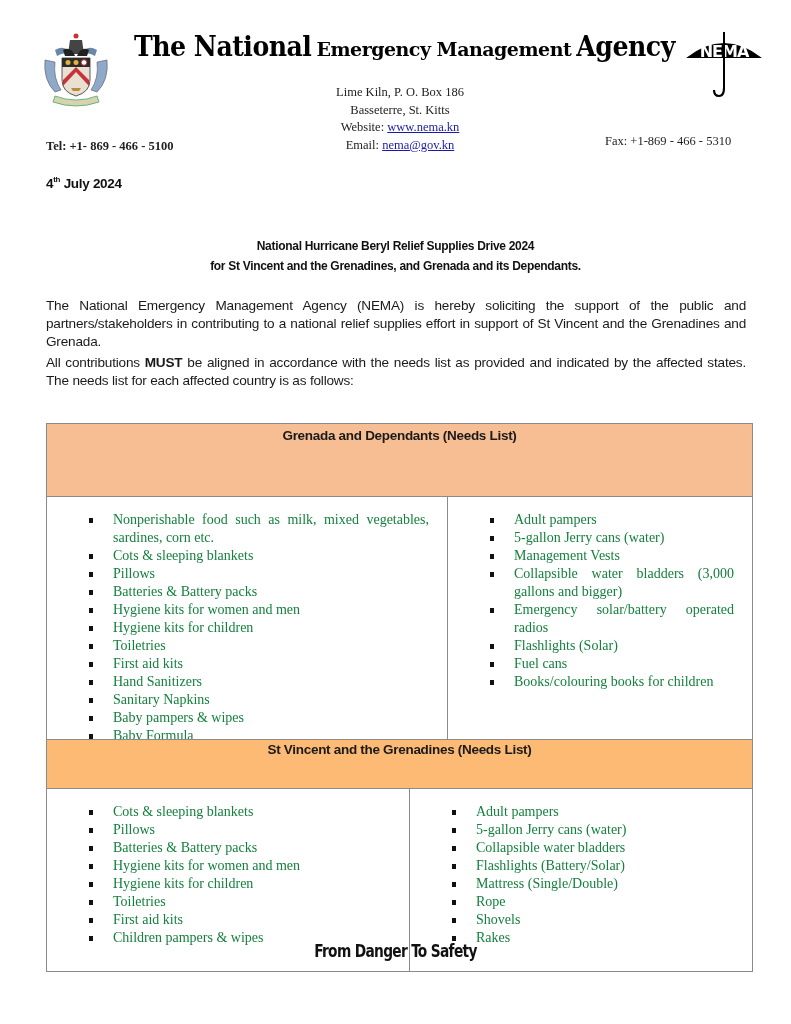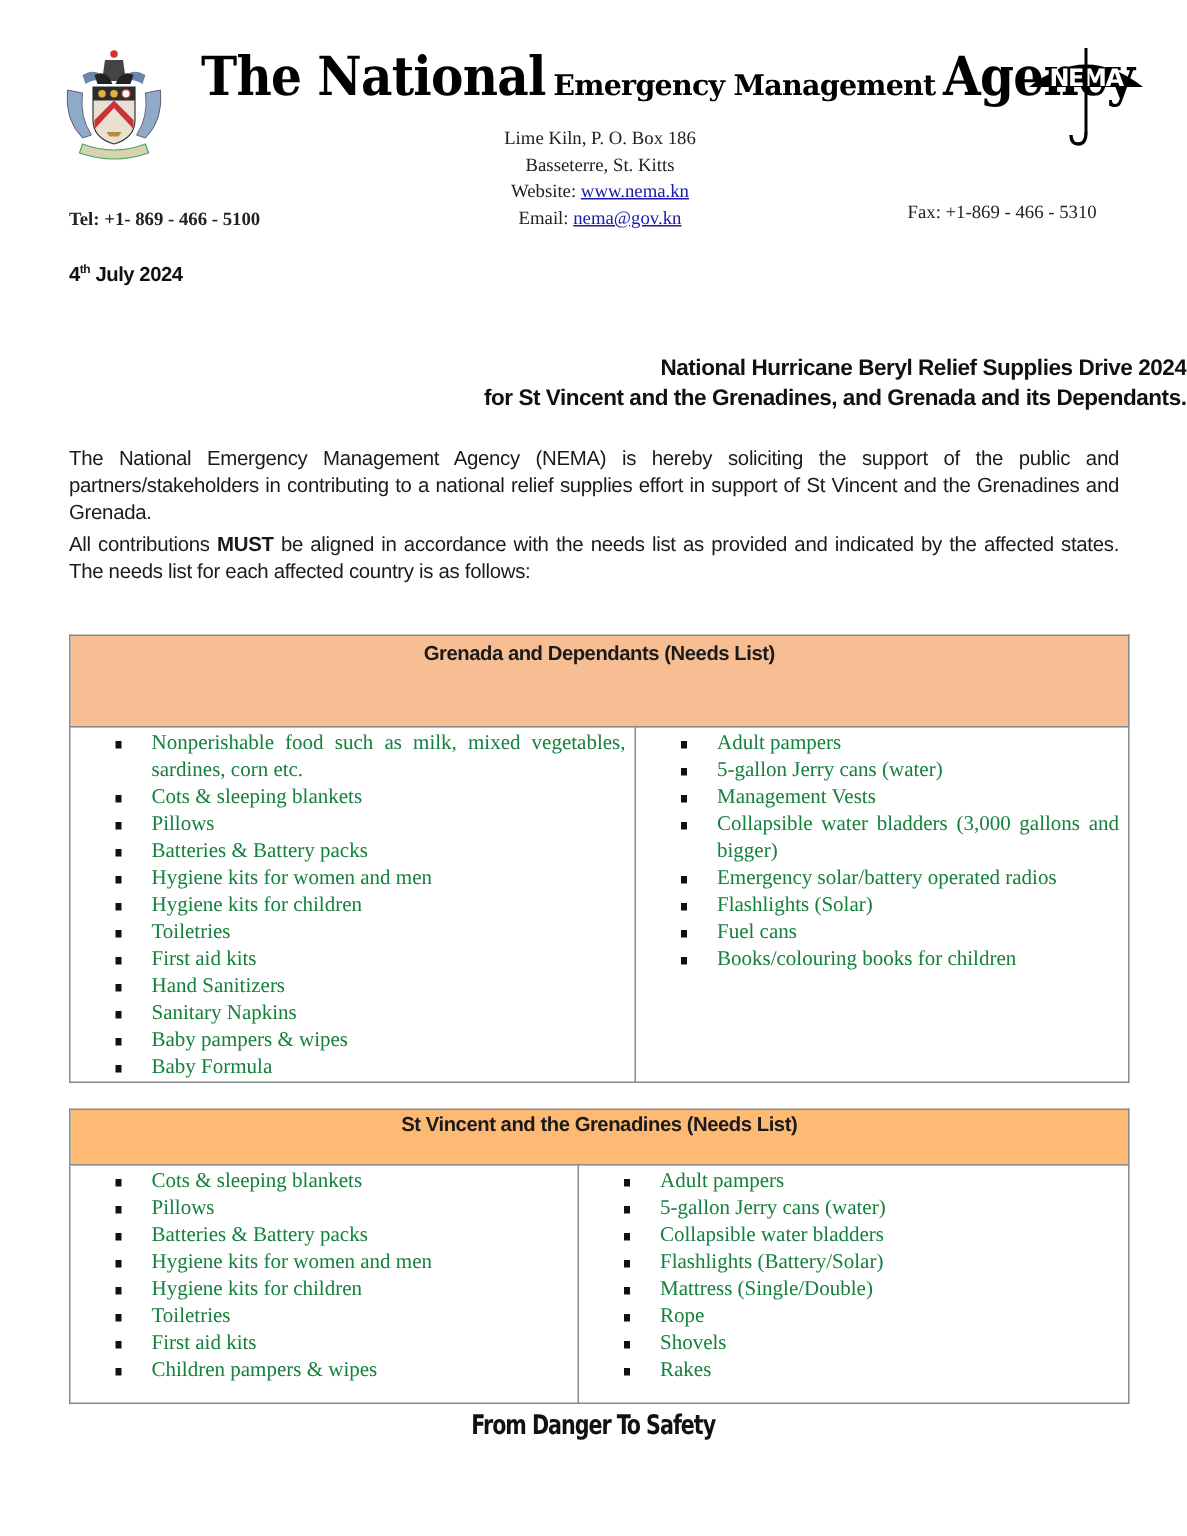--- a/index.html
+++ b/index.html
@@ -1,41 +1,41 @@
 <!DOCTYPE html>
 <html><head>
   <meta charset="utf-8">
   <style>
     html, body { margin: 0; padding: 0; background: #ffffff; }
     body { width: 791px; height: 1024px; position: relative; overflow: hidden; color: #111; }
 
     
     .crest { position: absolute; left: 41px; top: 30px; width: 70px; width: 70px; height: 80px; }
     .agency-title { position: absolute; left: 134px; top: 30px; font-family: "DejaVu Serif", "Liberation Serif", serif; font-weight: 900; color: #000; white-space: nowrap; letter-spacing: -0.5px; }
-    .agency-title .big { font-size: 36px; font-stretch: condensed; }
+    .agency-title .big { font-size: 28px; font-stretch: condensed; }
     .agency-title .small { font-size: 19px; }
     .nema-logo { position: absolute; left: 684px; top: 30px; width: 80px; height: 70px; }
 
     .address { position: absolute; left: 300px; top: 84px; width: 200px; text-align: center; font-family: "Liberation Serif", serif; font-size: 12.5px; line-height: 17.5px; color: #222; }
     .address a { color: #1a1aa8; text-decoration: underline; }
     .tel { position: absolute; left: 46px; top: 120px; font-family: "Liberation Serif", serif; font-size: 12.5px; font-weight: bold; color: #222; margin-top: 19px; }
     .fax { position: absolute; left: 605px; top: 120px; font-family: "Liberation Serif", serif; font-size: 12.5px; font-weight: normal; color: #222; margin-top: 14px; }
 
     .date { position: absolute; left: 46px; top: 175px; font-family: "Liberation Sans", sans-serif; font-size: 13.5px; font-weight: bold; letter-spacing: -0.3px; }
     .date sup { font-size: 8px; }
 
-    .doc-title { position: absolute; left: 0; top: 236px; width: 791px; text-align: right; font-family: "Liberation Sans", sans-serif; font-weight: bold; font-size: 15px; line-height: 20px; letter-spacing: -0.3px; }
+    .doc-title { position: absolute; left: 0; top: 236px; width: 791px; text-align: center; font-family: "Liberation Sans", sans-serif; font-weight: bold; font-size: 12px; line-height: 20px; letter-spacing: -0.3px; }
 
     .para { position: absolute; left: 46px; width: 700px; font-family: "Liberation Sans", sans-serif; font-size: 13.6px; line-height: 18px; text-align: justify; letter-spacing: -0.2px; color: #1a1a1a; }
     .para1 { top: 297px; }
     .para2 { top: 354px; }
 
     
     .needs-table { position: absolute; left: 46px; width: 707px; border-collapse: collapse; font-family: "Liberation Serif", serif; font-size: 14px; }
-    .needs-table td, .needs-table th { border: 1px solid #8a8a8a; vertical-align: top; padding: 0; }
+    .needs-table td, .needs-table th { border: 1px solid #8a8a8a; vertical-align: top; padding: 12px; }
     .needs-table th { font-family: "Liberation Sans", sans-serif; font-weight: bold; font-size: 13.5px; letter-spacing: -0.3px; text-align: center; color: #1a1a1a; }
     .grenada { top: 423px; }
     .grenada th { background: #f8be93; height: 56px; padding-top: 4px; }
     .svg-table { top: 739px; }
     .svg-table th { background: #fdba74; height: 34px; padding-top: 2px; }
     .needs-table ul { list-style: none; margin: 0; padding: 2px 6px 0 30px; }
     .needs-table li { position: relative; line-height: 18px; padding-left: 24px; text-align: justify; color: #15803d; }
     .needs-table li::before { content: ""; position: absolute; left: 0; top: 7px; width: 4px; height: 5px; background: #111; }
     .grenada .col-left { width: 376px; height: 230px; }
     .grenada .col-right { height: 230px; }

